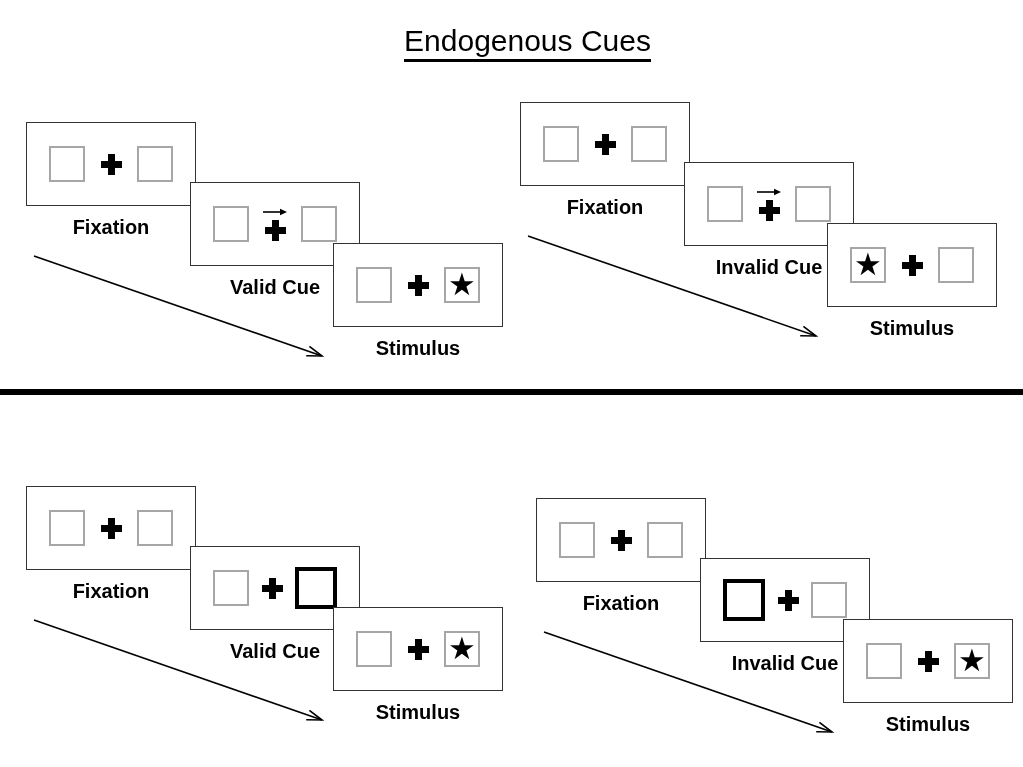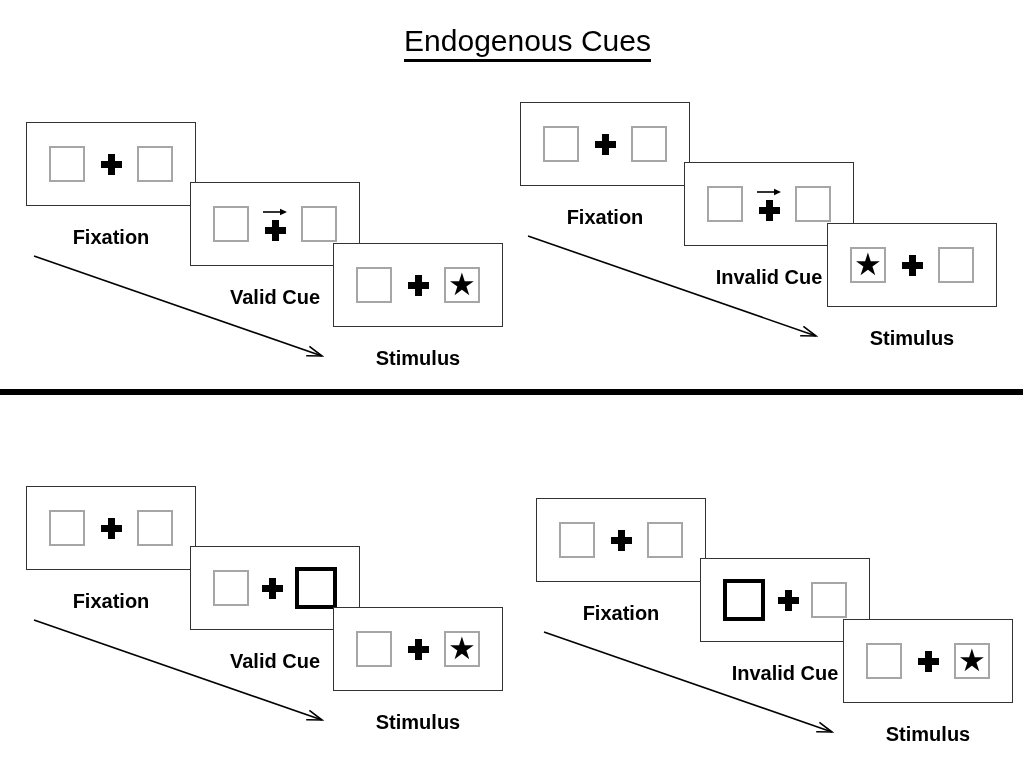--- a/index.html
+++ b/index.html
@@ -36,21 +36,21 @@
   .box.highlight{width:42px;height:42px;border:4px solid #000;}
   .star-icon{
     font-family:"DejaVu Sans",sans-serif;font-size:31px;line-height:1;
     color:#000;margin-top:-2px;
   }
   .center{display:flex;flex-direction:column;align-items:center;justify-content:center;gap:3px;}
   .plus{position:relative;width:21px;height:21px;flex:0 0 auto;}
   .plus::before{content:"";position:absolute;left:0;top:7px;width:21px;height:7px;background:#000;}
   .plus::after{content:"";position:absolute;left:7px;top:0;width:7px;height:21px;background:#000;}
   .cue-arrow{display:block;}
-  .panel-label{margin-top:20px;text-align:center;font-weight:bold;font-size:20px;}
+  .panel-label{margin-top:10px;text-align:center;font-weight:bold;font-size:20px;}
   .seq-arrow{position:absolute;left:0;top:128px;width:320px;height:125px;overflow:visible;z-index:1;}
 </style>
 </head>
 <body>
 
 <div id="canvas">
 
   <div class="section-title" id="t-endo">
     <span class="underline">Endogenous Cues</span>
   </div>

